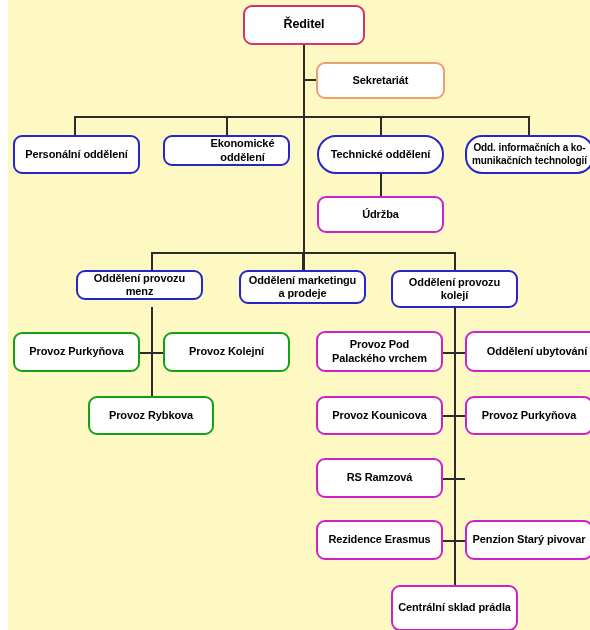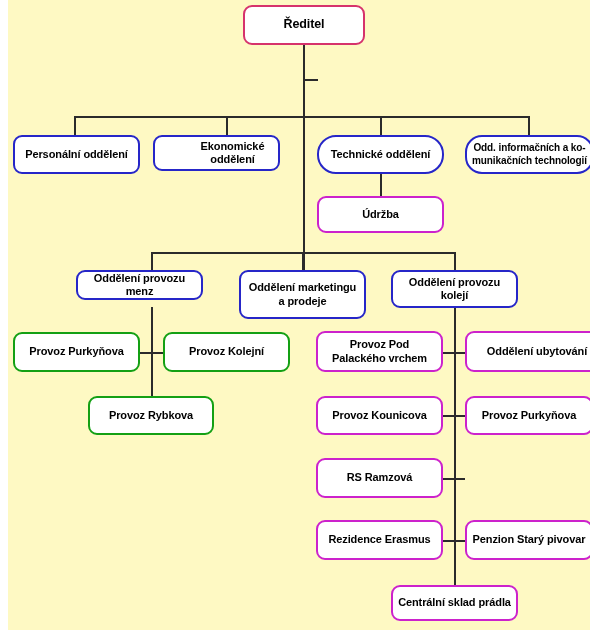--- a/index.html
+++ b/index.html
@@ -90,46 +90,49 @@
   <div class="line h" style="left:446px; top:415px; width:11px;"></div>
   <div class="line h" style="left:435px; top:478px; width:11px;"></div>
   <div class="line h" style="left:446px; top:478px; width:11px;"></div>
   <div class="line h" style="left:435px; top:540px; width:11px;"></div>
   <div class="line h" style="left:446px; top:540px; width:11px;"></div>
 
   <div class="node root c-crimson" style="left:235px; top:5px; width:122px; height:40px;">
     <span class="label">Ředitel</span>
   </div>
 
+  <div class="node c-orange" style="left:308px; top:62px; width:129px; height:37px;">
+    <span class="label">Sekretariát</span>
+  </div>
 
   <div class="node c-blue" style="left:5px; top:135px; width:127px; height:39px;">
     <span class="label">Personální oddělení</span>
   </div>
 
-  <div class="node c-blue" style="left:145px; top:135px; width:127px; height:36px;padding-left:36px;">
+  <div class="node c-blue" style="left:155px; top:135px; width:127px; height:31px;padding-left:36px;">
     <span class="label">Ekonomické oddělení</span>
   </div>
 
   <div class="node c-blue" style="left:309px; top:135px; width:127px; height:39px;border-radius:19px;">
     <span class="label">Technické oddělení</span>
   </div>
 
   <div class="node c-blue" style="left:457px; top:135px; width:129px; height:39px; font-size:10px; padding:0 2px;border-radius:17px;">
     <span class="label">Odd. informačních a ko-munikačních technologií</span>
   </div>
 
   <div class="node c-magenta" style="left:309px; top:196px; width:127px; height:37px;">
     <span class="label">Údržba</span>
   </div>
 
   <div class="node c-blue" style="left:68px; top:270px; width:127px; height:30px;">
     <span class="label">Oddělení provozu menz</span>
   </div>
 
-  <div class="node c-blue" style="left:231px; top:270px; width:127px; height:49px;">
+  <div class="node c-blue" style="left:231px; top:270px; width:127px; height:34px;">
     <span class="label">Oddělení marketingu a prodeje</span>
   </div>
 
   <div class="node c-blue" style="left:383px; top:270px; width:127px; height:38px;">
     <span class="label">Oddělení provozu kolejí</span>
   </div>
 
   <div class="node c-green" style="left:5px; top:332px; width:127px; height:40px;">
     <span class="label">Provoz Purkyňova</span>
   </div>
@@ -164,17 +167,17 @@
 
 
   <div class="node c-magenta" style="left:308px; top:520px; width:127px; height:40px;">
     <span class="label">Rezidence Erasmus</span>
   </div>
 
   <div class="node c-magenta" style="left:457px; top:520px; width:128px; height:40px;">
     <span class="label">Penzion Starý pivovar</span>
   </div>
 
-  <div class="node c-magenta" style="left:383px; top:585px; width:127px; height:36px;justify-content:center;">
+  <div class="node c-magenta" style="left:383px; top:585px; width:127px; height:46px;justify-content:center;">
     <span class="label">Centrální sklad prádla</span>
   </div>
 
 </div>
 
 </body></html>

